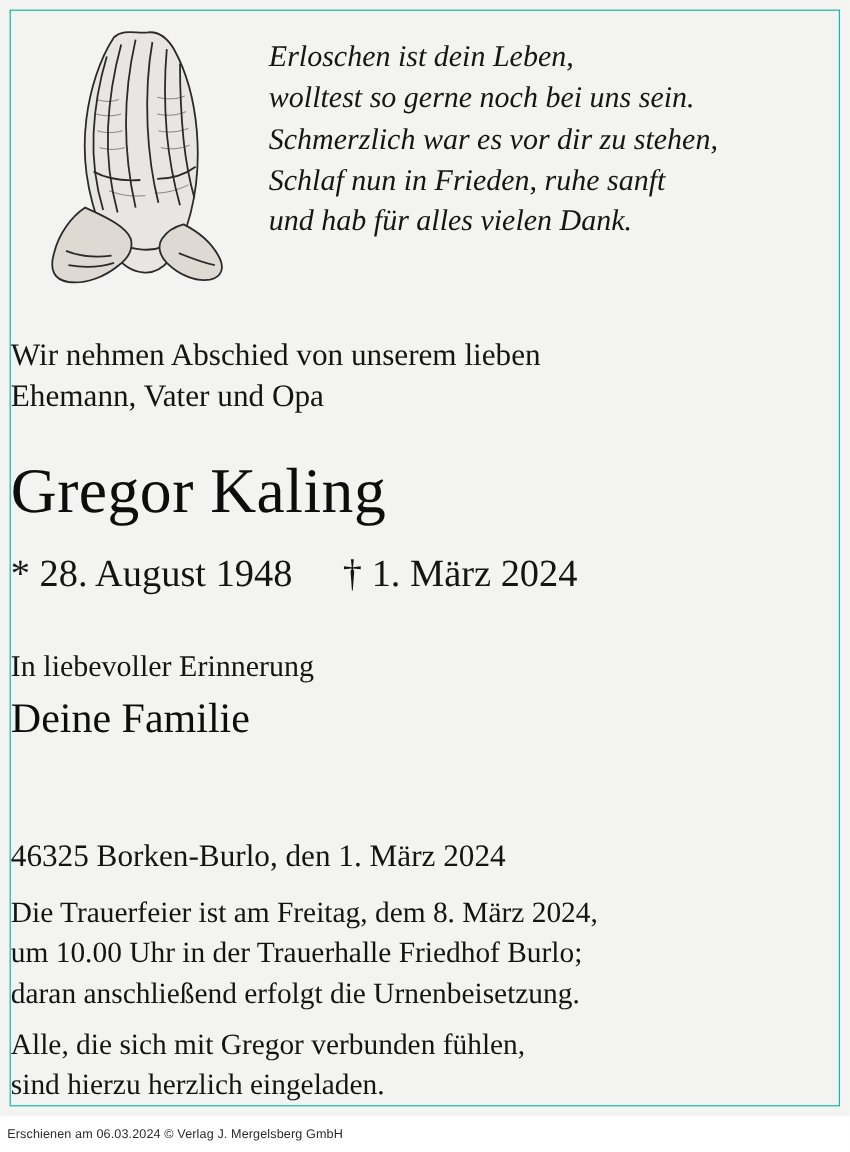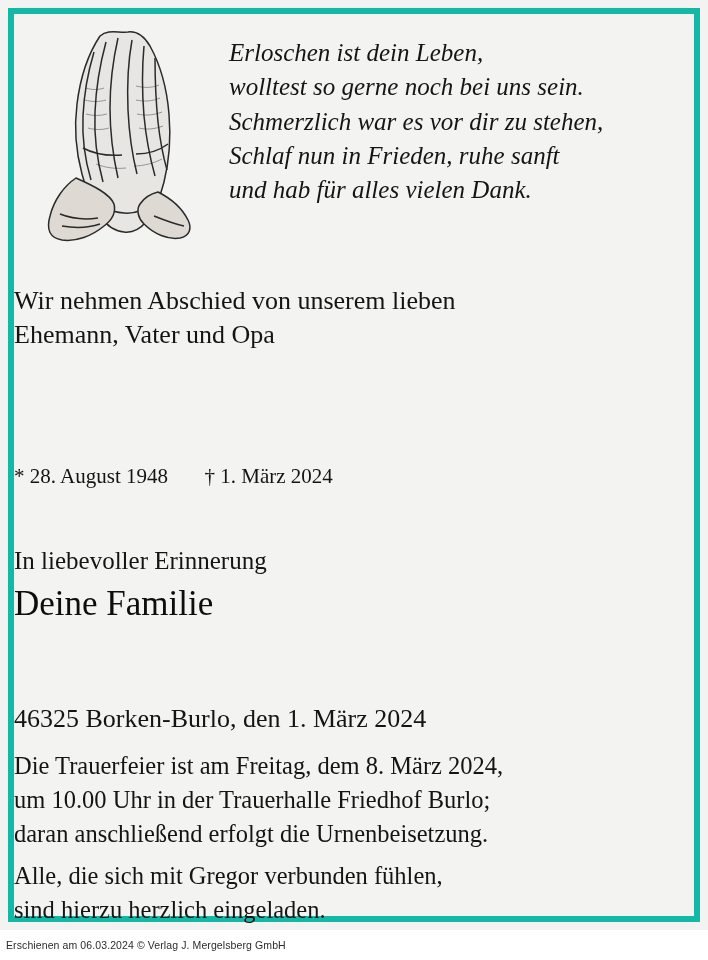--- a/index.html
+++ b/index.html
@@ -24,21 +24,21 @@
     background: #f3f3f1;
     box-sizing: border-box;
     padding: 0;
   }
   .notice-inner {
     position: absolute;
     left: 8px;
     top: 8px;
     right: 8px;
     bottom: 8px;
-    border: 6px solid #14b8a6;
+    border: 1px solid #14b8a6;
     background: #f3f3f1;
     box-sizing: border-box;
   }
   
   .hands {
     position: absolute;
     left: 22px;
     top: 14px;
     width: 180px;
     height: 215px;
@@ -71,21 +71,21 @@
   }
   .name {
     top: 372px;
     font-size: 53px;
     line-height: 1.1;
     letter-spacing: 0.4px;
     color: #0d0d0d;
   }
   .dates {
     top: 450px;
-    font-size: 21px;
+    font-size: 32px;
     color: #141414;
   }
   .dates .gap {
     display: inline-block;
     width: 26px;
   }
   .memory {
     top: 533px;
     font-size: 25px;
     color: #141414;
@@ -187,20 +187,21 @@
       <div>Schmerzlich war es vor dir zu stehen,</div>
       <div>Schlaf nun in Frieden, ruhe sanft</div>
       <div>und hab für alles vielen Dank.</div>
     </div>
 
     <div class="block-center intro">
       <div>Wir nehmen Abschied von unserem lieben</div>
       <div>Ehemann, Vater und Opa</div>
     </div>
 
+    <div class="block-center name">Gregor Kaling</div>
 
     <div class="block-center dates">
       <span>* 28. August 1948</span>
       <span class="gap"></span>
       <span>† 1. März 2024</span>
     </div>
 
     <div class="block-center memory">In liebevoller Erinnerung</div>
     <div class="block-center family">Deine Familie</div>
 

